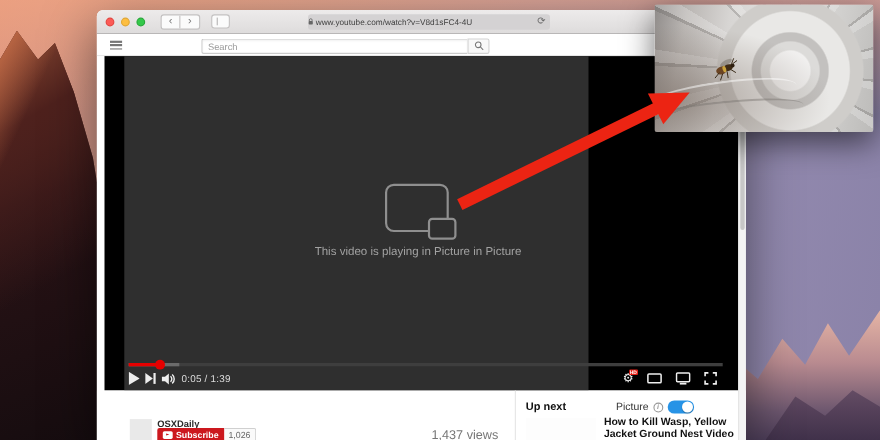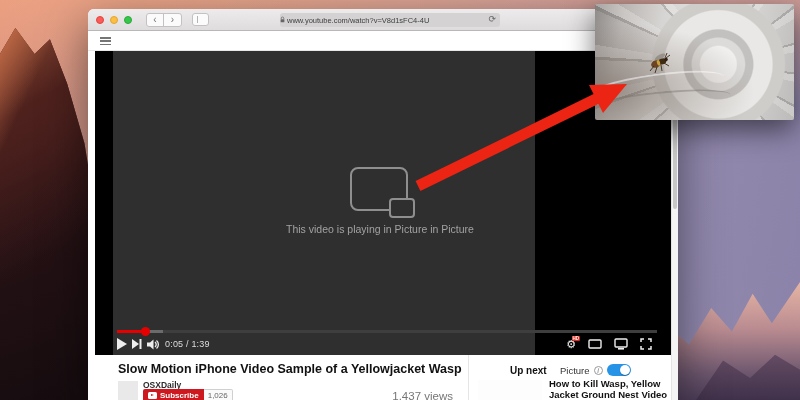--- a/index.html
+++ b/index.html
@@ -88,21 +88,21 @@
   .subbtn { background:#cc181e; color:#fff; font-size:8px; font-weight:bold; border-radius:2px 0 0 2px;
     display:flex; align-items:center; gap:3px; padding:0 5px; }
   .sublogo { width:9px; height:6.5px; background:#fff; border-radius:1.5px; position:relative; }
   .sublogo::after { content:""; position:absolute; left:3px; top:1.5px; border-left:3.5px solid #cc181e;
     border-top:1.8px solid transparent; border-bottom:1.8px solid transparent; }
   .subcount { border:1px solid #d0d0d0; border-left:none; background:#fafafa; color:#666; font-size:8px;
     display:flex; align-items:center; padding:0 4px; border-radius:0 2px 2px 0; }
   .views { position:absolute; right:225px; top:35px; font-size:11.5px; color:#767676; }
 
   .vsep { position:absolute; left:380px; top:0; bottom:0; width:1px; background:#e5e5e5; }
-  .upnext { position:absolute; left:390px; top:10px; font-size:10px; font-weight:bold; color:#111;margin-left:32px; }
+  .upnext { position:absolute; left:390px; top:10px; font-size:10px; font-weight:bold; color:#111; }
   .autoplayrow { position:absolute; left:472px; top:9px; display:flex; align-items:center; gap:4px; }
   .autoplaylbl { font-size:9.5px; color:#333; }
   .infoicon { width:9px; height:9px; border-radius:50%; border:1px solid #999; color:#999; font-size:6.5px;
     display:flex; align-items:center; justify-content:center; font-style:italic; font-weight:bold; }
   .toggle { width:24px; height:12px; border-radius:6px; background:#2793e6; position:relative; }
   .knob { position:absolute; right:1px; top:1px; width:10px; height:10px; border-radius:50%; background:#fff; box-shadow:0 1px 1px rgba(0,0,0,.3); }
   .sthumb { position:absolute; left:390px; top:25px; width:64px; height:20px; background:#fdfdfd; }
   .sgtitle { position:absolute; left:461px; top:24px; width:122px; font-size:9.5px; font-weight:bold; color:#111; line-height:10.5px; }
 
   
@@ -161,20 +161,29 @@
     <div class="ythead">
       <span class="hamburger">
           <i></i>
           <i></i>
           <i></i>
         </span>
       <span class="ytlogo">
         <span class="logo-you">You</span>
         <span class="logo-tube">Tube</span>
       </span>
+      <span class="searchbox">
+        <input class="searchinput" placeholder="Search" style="">
+        <span class="searchbtn">
+          <svg width="9" height="9" viewBox="0 0 12 12">
+              <circle cx="5" cy="5" r="3.4" fill="none" stroke="#777" stroke-width="1.3"></circle>
+              <line x1="7.6" y1="7.6" x2="11" y2="11" stroke="#777" stroke-width="1.3"></line>
+            </svg>
+        </span>
+      </span>
     </div>
 
     <div class="player">
       <div class="videoarea">
         <div class="pipbig"></div>
         <div class="pipsmall"></div>
         <div class="pipmsg">This video is playing in Picture in Picture</div>
       </div>
 
       <div class="progress">
@@ -226,21 +235,20 @@
               <path d="M1 4V1H4"></path>
               <path d="M8 1H11V4"></path>
               <path d="M11 8V11H8"></path>
               <path d="M4 11H1V8"></path>
             </svg>
         </span>
       </div>
     </div>
 
     <div class="content">
-      <div class="vtitle">Slow Motion iPhone Video Sample of a Yellowjacket Wasp</div>
       <div class="avatar"></div>
       <div class="chname">OSXDaily</div>
       <div class="subrow">
         <span class="subbtn">
           <span class="sublogo"></span>
           <span>Subscribe</span>
         </span>
         <span class="subcount">1,026</span>
       </div>
       <div class="views">1,437 views</div>

